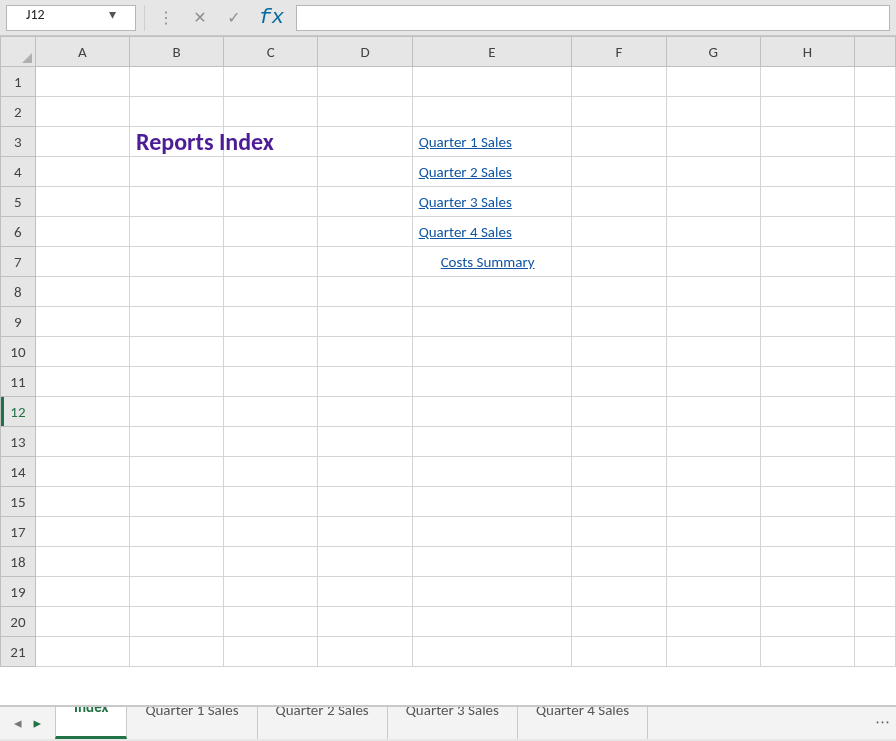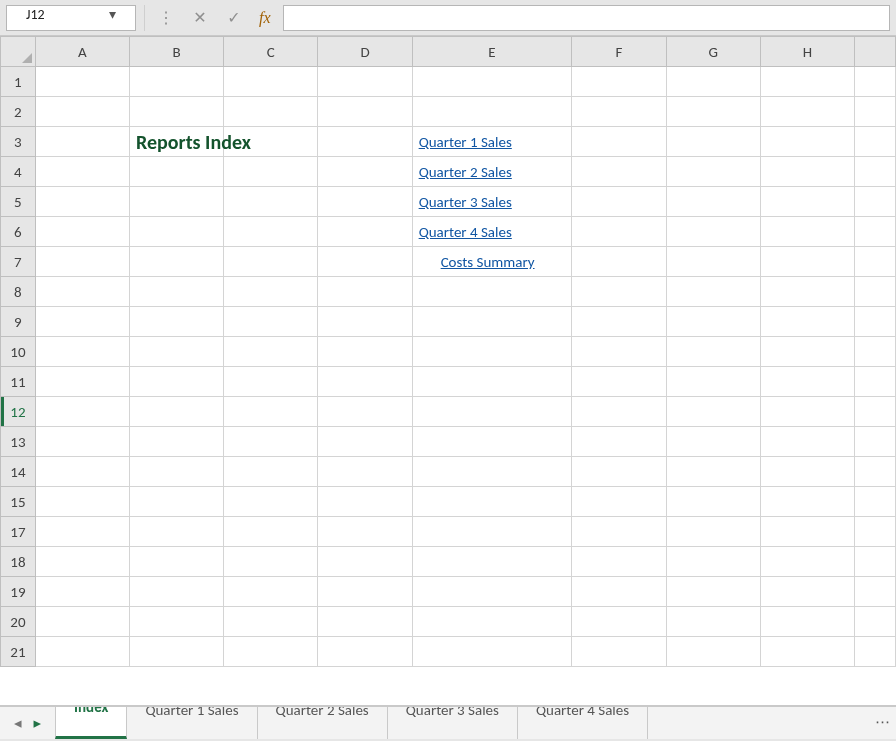--- a/index.html
+++ b/index.html
@@ -39,21 +39,21 @@
   }
   .fb-divider { width:1px; height:26px; background:#cfcfcf; }
   .fb-btn {
     width: 26px; height: 26px;
     display: inline-flex; align-items:center; justify-content:center;
     color:#8f8f8f;
     border:1px solid transparent;
     background:transparent;
     font-size:16px;
   }
-  .fx { font-style: italic; font-family: Liberation Serif, serif; color:#a16207; font-size:16px; padding:0 4px;}
+  .fx { font-style: italic; font-family: Liberation Mono, monospace; color:#0369a1; font-size:21px; padding:0 4px;}
   .formula-input {
     flex:1;
     height:26px;
     background:#fff;
     border:1px solid #b6b6b6;
     padding:2px 6px;
     font-size:14px;
   }
 
   
@@ -104,21 +104,21 @@
   col.colF, col.colG, col.colH { width:92px; }
   col.colI { width:40px; }
 
   .select-all-triangle {
     position:absolute; right:3px; bottom:3px;
     width:0;height:0;
     border-left:10px solid transparent;
     border-bottom:10px solid #b0b0b0;
   }
 
-  .heading-cell { font-size:20px; font-weight:700; color:#14532d; }
+  .heading-cell { font-size:24px; font-weight:700; color:#4c1d95; }
   .link-cell a { color:#1156a3; text-decoration: underline; cursor:pointer; }
 
   .active-rowhdr { box-shadow: inset 3px 0 0 #217346; color:#217346 !important; }
 
   
   .tabstrip {
     display:flex;
     align-items:stretch;
     height: 33px;
     background:#f3f3f3;

